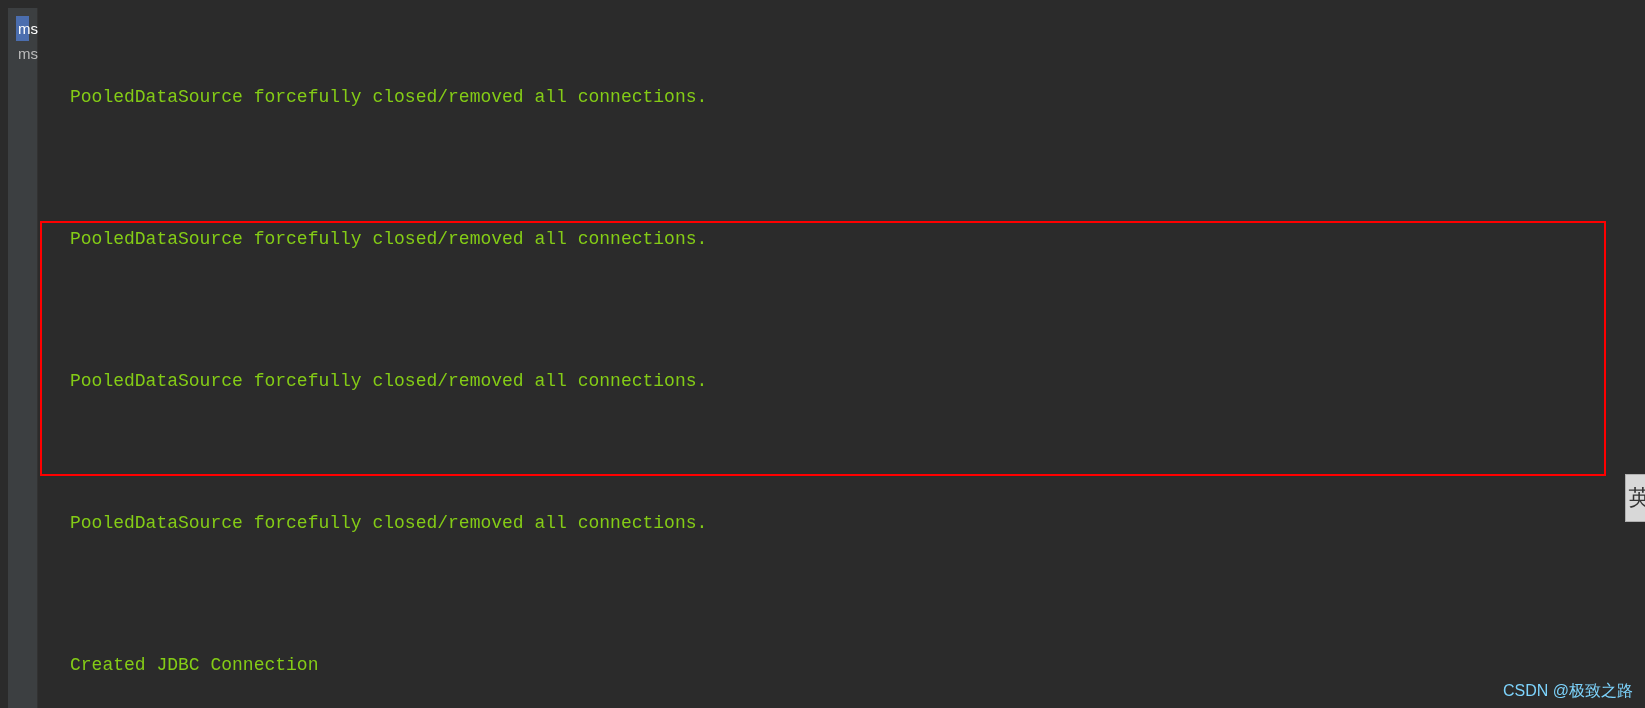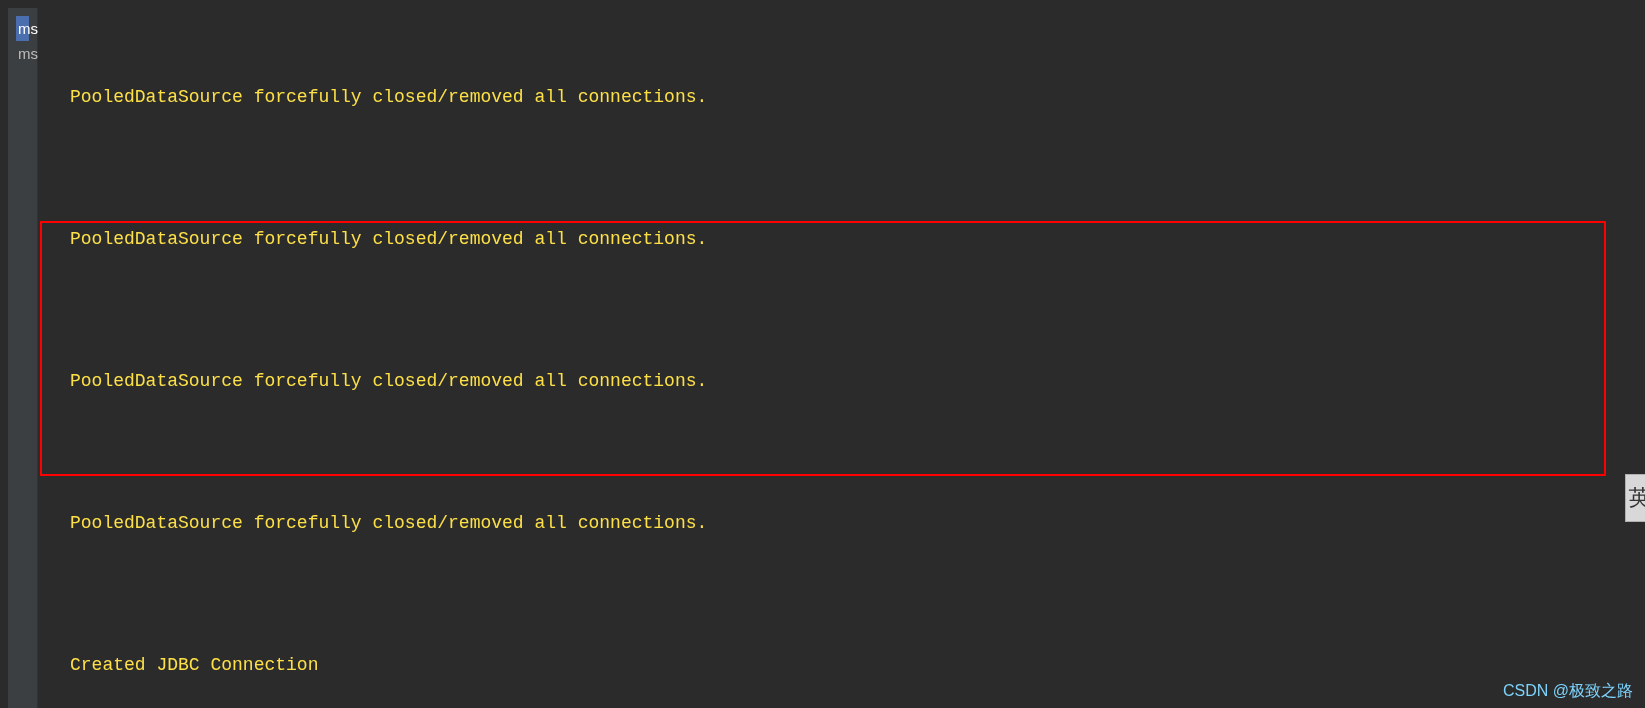--- a/index.html
+++ b/index.html
@@ -43,21 +43,21 @@
       left: 42px;
       top: 0;
       right: 0;
       height: 100%;
       padding: 0 12px;
       line-height: 42px;
       white-space: pre;
       font-family: 'Consolas', 'Monaco', 'Courier New', monospace;
     }
     .console-line {
-      color: #fde047;
+      color: #84cc16;
     }
     .line-clipped {
       margin-top: -24px;
     }
     .highlight-box {
       position: absolute;
       left: 32px;
       top: 213px;
       width: 1566px;
       height: 255px;

